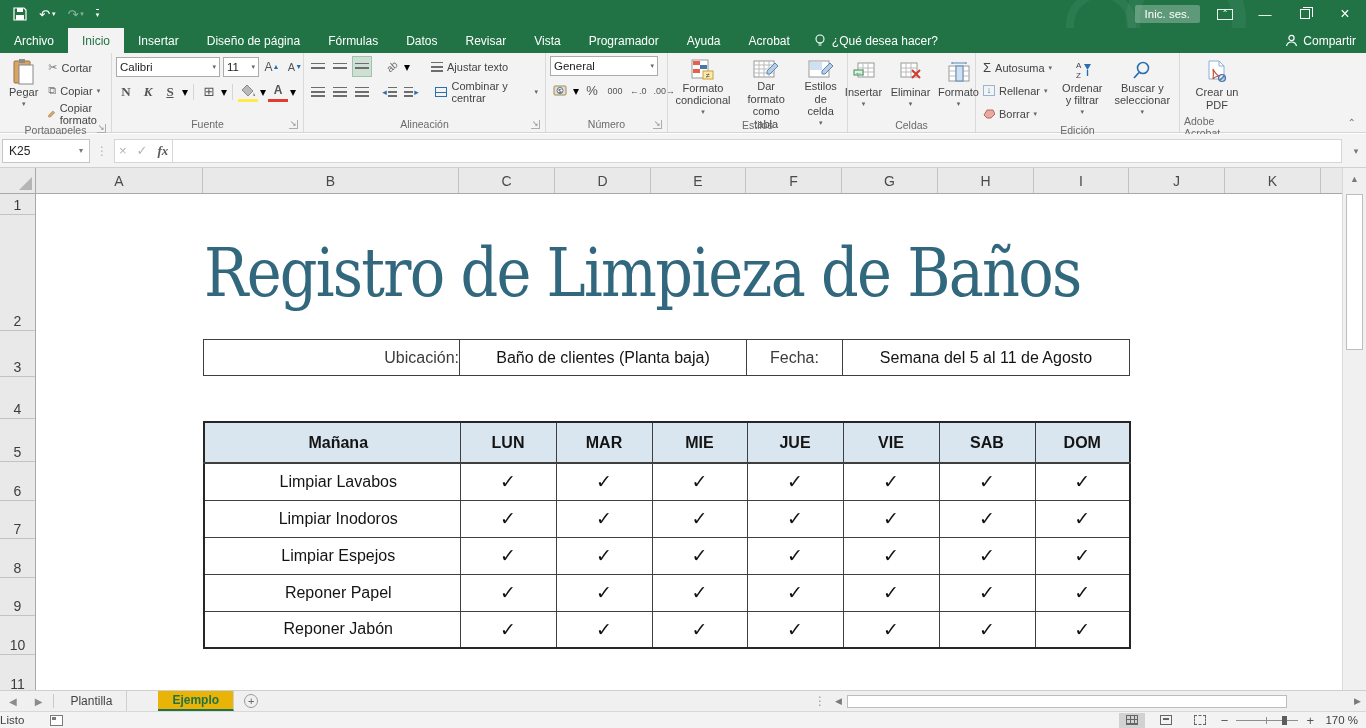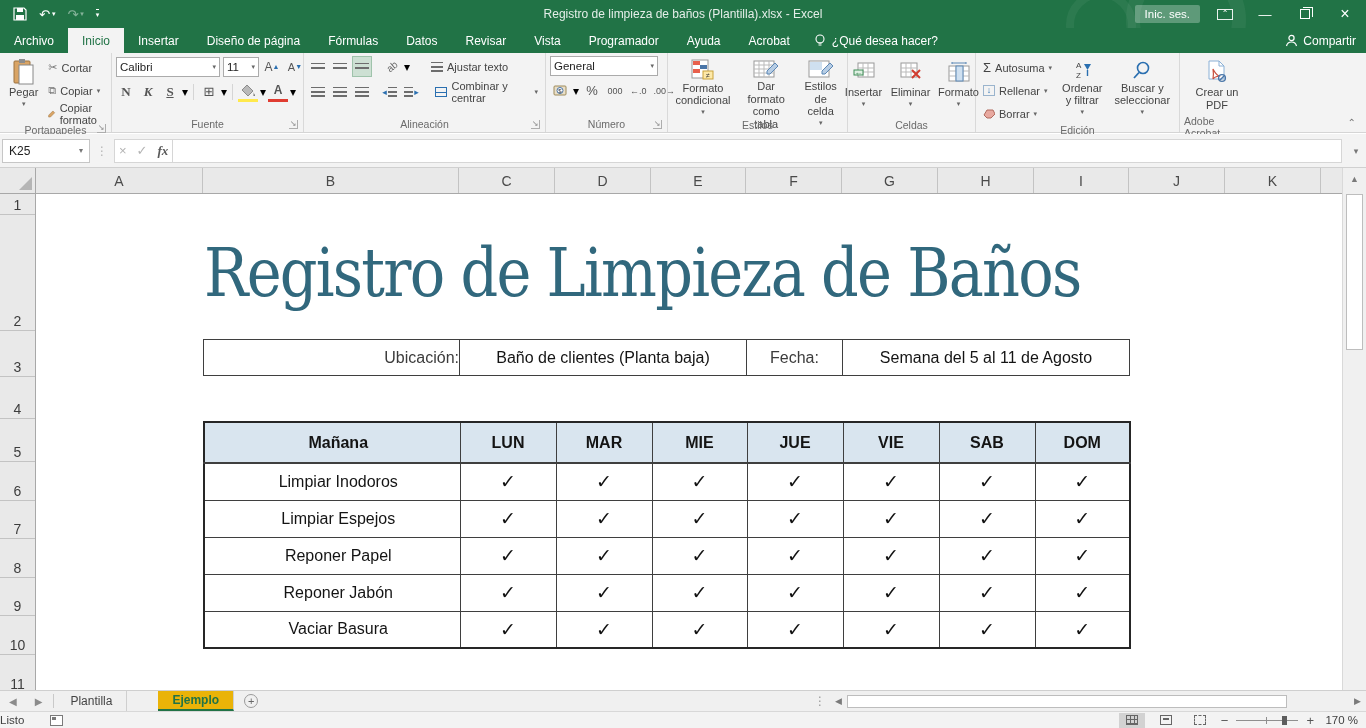--- a/index.html
+++ b/index.html
@@ -137,21 +137,20 @@
             <rect x="3" y="8" width="8" height="5" fill="#fff"></rect>
             <rect x="4" y="1" width="6" height="4" fill="#fff"></rect>
           </svg>
       </span>
       <span class="qbtn">↶<span class="dd">▾</span></span>
       <span class="qbtn disabled">↷<span class="dd">▾</span></span>
       <span class="qbtn">
           <span style="border-top:1px solid #fff;font-size:7px;padding-top:1px;">▾</span>
         </span>
     </div>
-    <div class="win-title">Registro de limpieza de baños (Plantilla).xlsx  -  Excel</div>
     <div class="tb-right">
       <span class="signin">Inic. ses.</span>
       <span class="winbtn">
           <span class="ribbonopt">⌃</span>
         </span>
       <span class="winbtn">—</span>
       <span class="winbtn">
           <span class="restore-ic"></span>
         </span>
       <span class="winbtn" style="font-size:16px;">×</span>
@@ -583,20 +582,30 @@
               <td class="hcell lpad">Mañana</td>
               <td class="hcell">LUN</td>
               <td class="hcell">MAR</td>
               <td class="hcell">MIE</td>
               <td class="hcell">JUE</td>
               <td class="hcell">VIE</td>
               <td class="hcell">SAB</td>
               <td class="hcell">DOM</td>
             </tr>
             <tr>
+              <td class="lpad">Limpiar Lavabos</td>
+              <td><span class="check">✓</span></td>
+              <td><span class="check">✓</span></td>
+              <td><span class="check">✓</span></td>
+              <td><span class="check">✓</span></td>
+              <td><span class="check">✓</span></td>
+              <td><span class="check">✓</span></td>
+              <td><span class="check">✓</span></td>
+            </tr>
+            <tr>
               <td class="lpad">Limpiar Inodoros</td>
               <td><span class="check">✓</span></td>
               <td><span class="check">✓</span></td>
               <td><span class="check">✓</span></td>
               <td><span class="check">✓</span></td>
               <td><span class="check">✓</span></td>
               <td><span class="check">✓</span></td>
               <td><span class="check">✓</span></td>
             </tr>
             <tr>
@@ -614,30 +623,20 @@
               <td><span class="check">✓</span></td>
               <td><span class="check">✓</span></td>
               <td><span class="check">✓</span></td>
               <td><span class="check">✓</span></td>
               <td><span class="check">✓</span></td>
               <td><span class="check">✓</span></td>
               <td><span class="check">✓</span></td>
             </tr>
             <tr>
               <td class="lpad">Reponer Jabón</td>
-              <td><span class="check">✓</span></td>
-              <td><span class="check">✓</span></td>
-              <td><span class="check">✓</span></td>
-              <td><span class="check">✓</span></td>
-              <td><span class="check">✓</span></td>
-              <td><span class="check">✓</span></td>
-              <td><span class="check">✓</span></td>
-            </tr>
-            <tr>
-              <td class="lpad">Vaciar Basura</td>
               <td><span class="check">✓</span></td>
               <td><span class="check">✓</span></td>
               <td><span class="check">✓</span></td>
               <td><span class="check">✓</span></td>
               <td><span class="check">✓</span></td>
               <td><span class="check">✓</span></td>
               <td><span class="check">✓</span></td>
             </tr>
           </tbody>
         </table>

